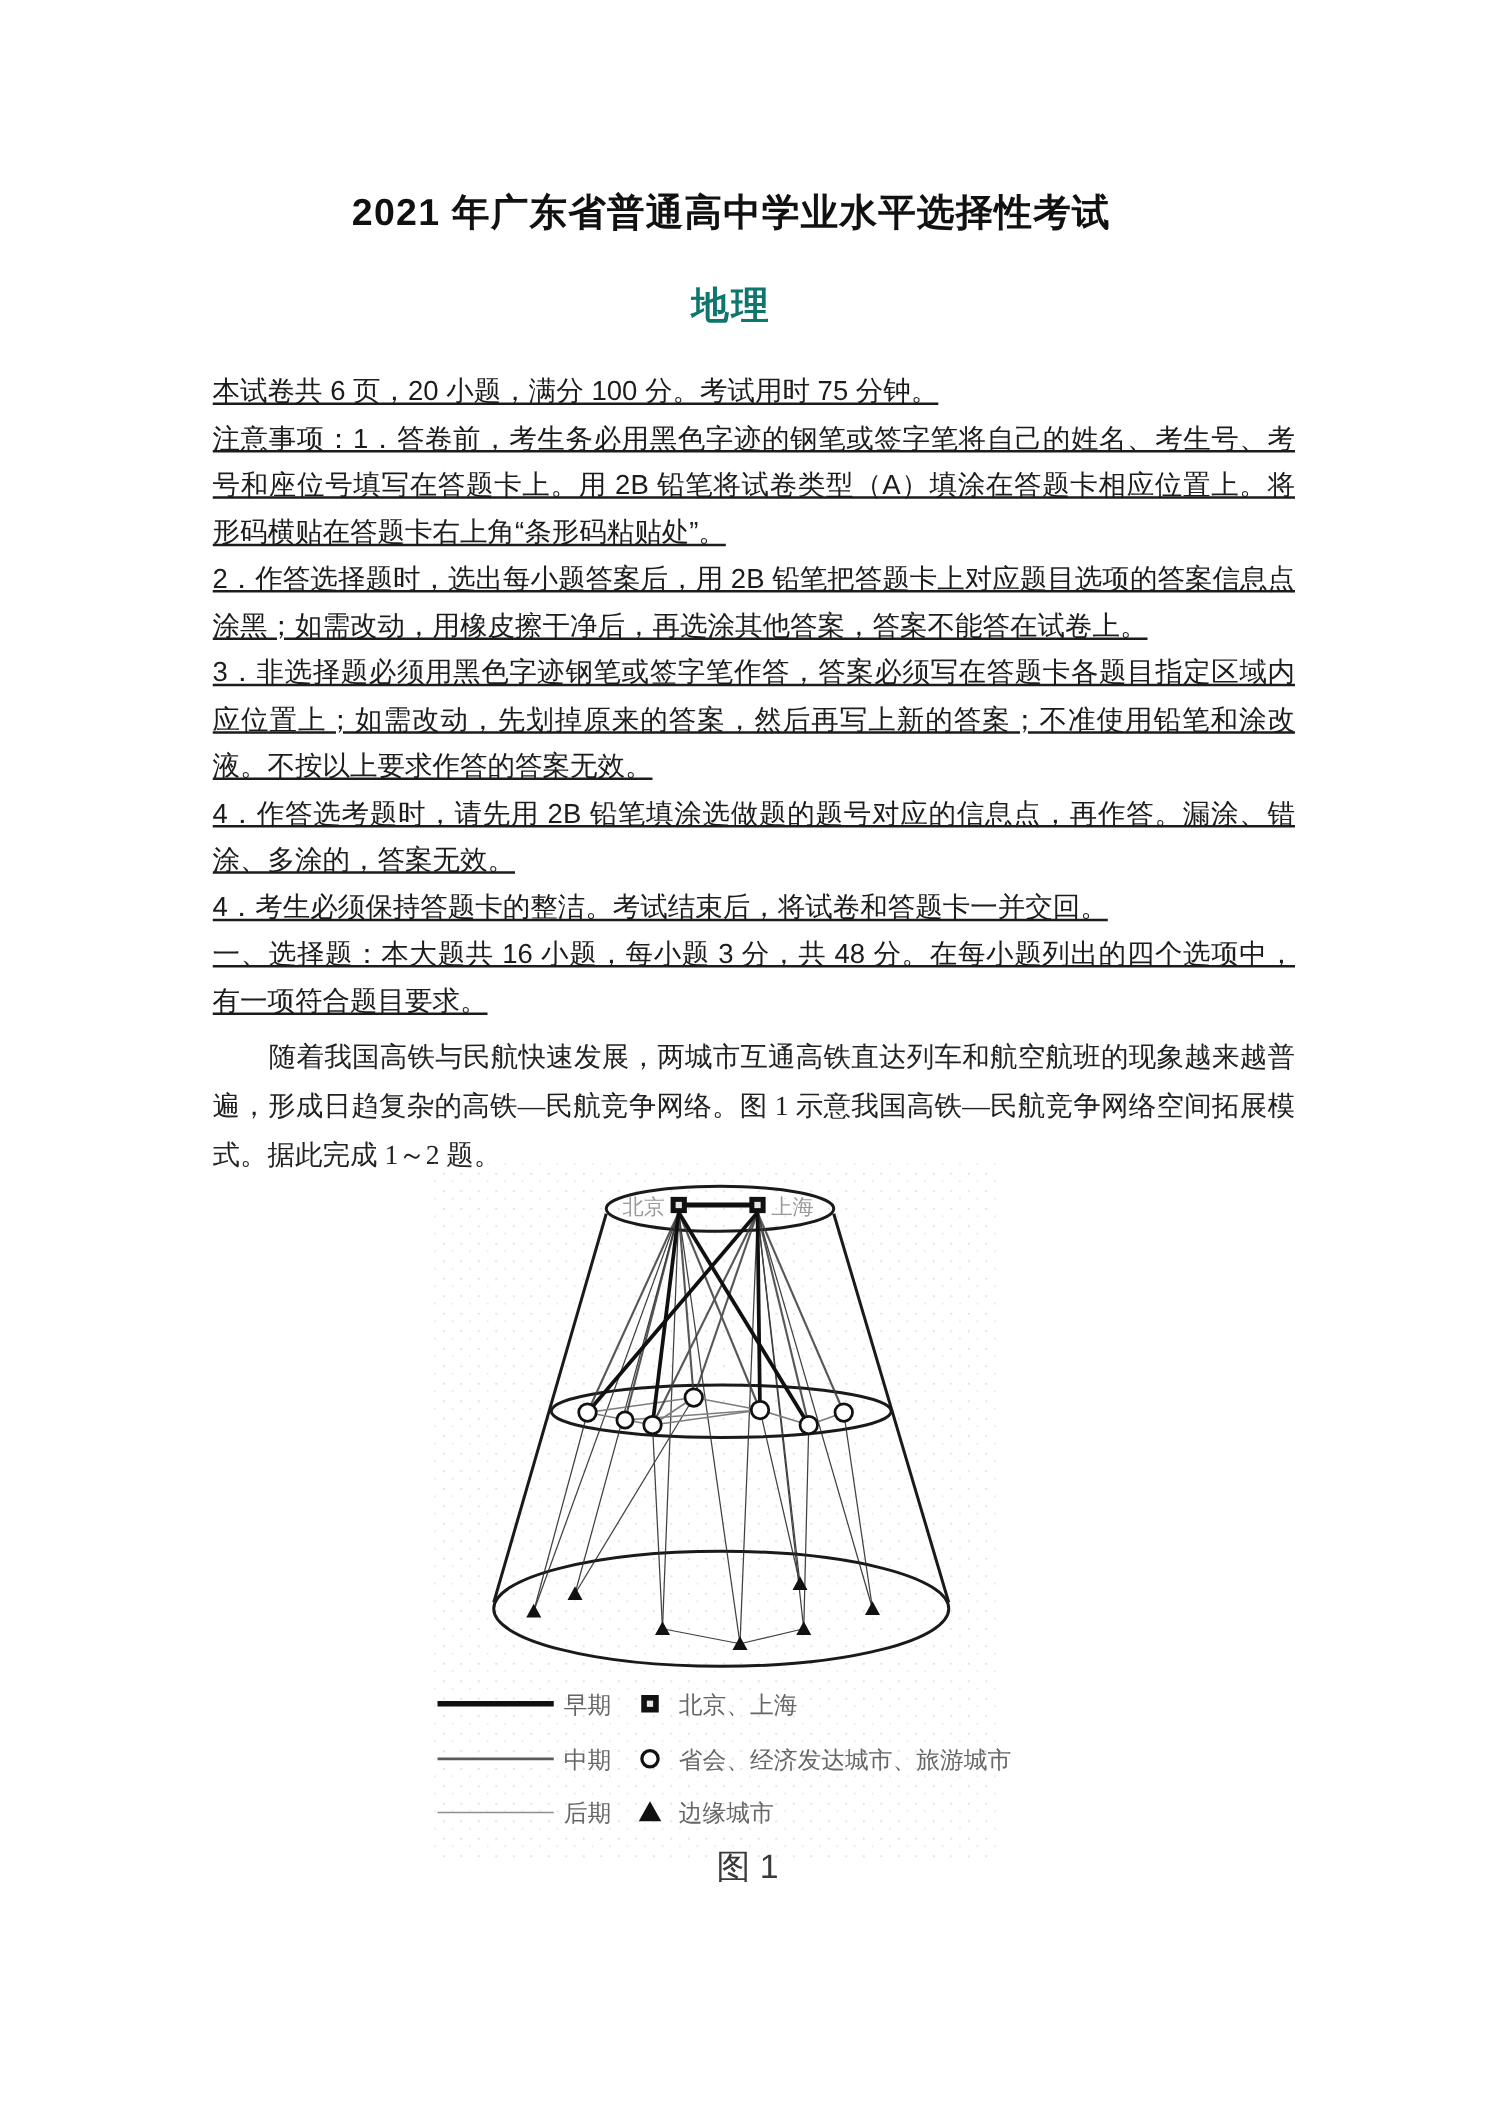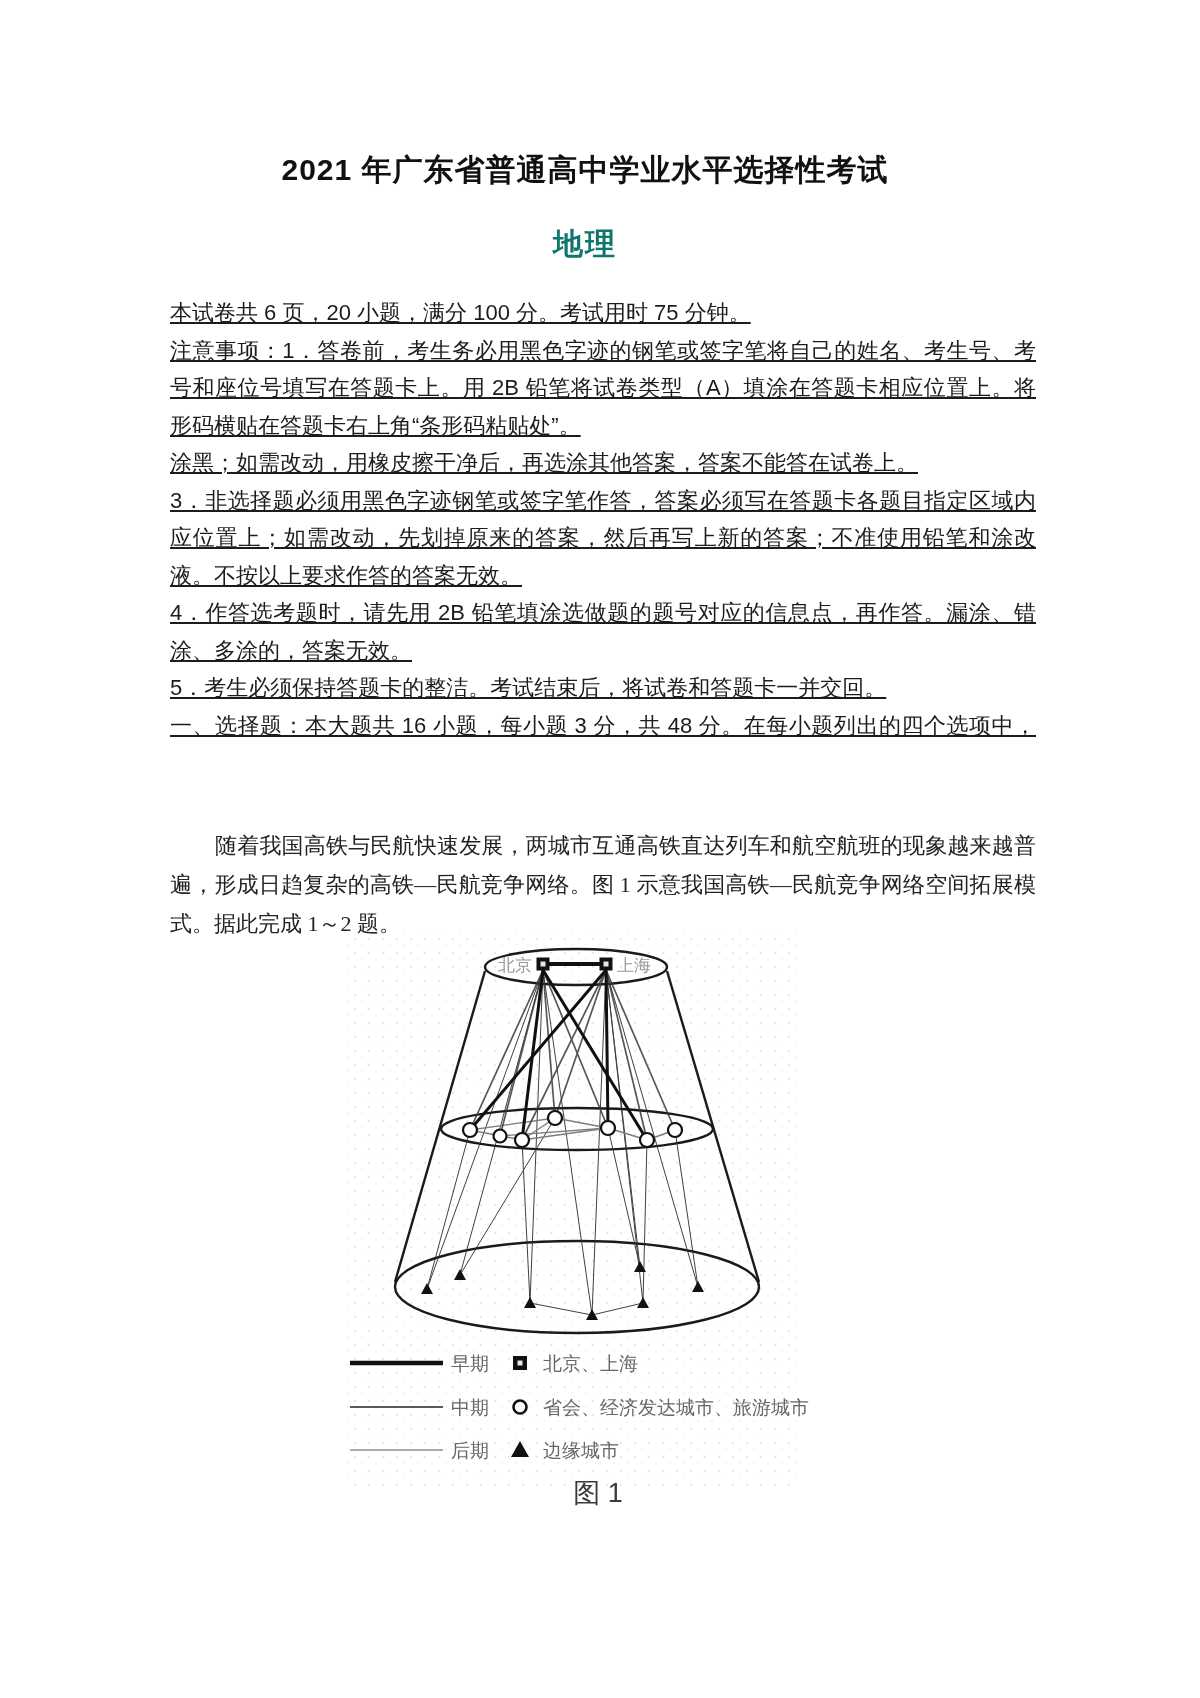--- a/index.html
+++ b/index.html
@@ -44,28 +44,30 @@
 <body>
 
 <div class="page-title">2021 年广东省普通高中学业水平选择性考试</div>
 <div class="page-subject">地理</div>
 
 <div class="body-text">
   <div class="ln">本试卷共 6 页，20 小题，满分 100 分。考试用时 75 分钟。</div>
   <div class="ln full">注意事项：1．答卷前，考生务必用黑色字迹的钢笔或签字笔将自己的姓名、考生号、考场</div>
   <div class="ln full">号和座位号填写在答题卡上。用 2B 铅笔将试卷类型（A）填涂在答题卡相应位置上。将条</div>
   <div class="ln">形码横贴在答题卡右上角“条形码粘贴处”。</div>
+  <div class="ln full">2．作答选择题时，选出每小题答案后，用 2B 铅笔把答题卡上对应题目选项的答案信息点</div>
   <div class="ln">涂黑；如需改动，用橡皮擦干净后，再选涂其他答案，答案不能答在试卷上。</div>
   <div class="ln full">3．非选择题必须用黑色字迹钢笔或签字笔作答，答案必须写在答题卡各题目指定区域内相</div>
   <div class="ln full">应位置上；如需改动，先划掉原来的答案，然后再写上新的答案；不准使用铅笔和涂改</div>
   <div class="ln">液。不按以上要求作答的答案无效。</div>
   <div class="ln full">4．作答选考题时，请先用 2B 铅笔填涂选做题的题号对应的信息点，再作答。漏涂、错</div>
   <div class="ln">涂、多涂的，答案无效。</div>
-  <div class="ln">5．考生必须保持答题卡的整洁。考试结束后，将试卷和答题卡一并交回。</div>
+  <div class="ln">4．考生必须保持答题卡的整洁。考试结束后，将试卷和答题卡一并交回。</div>
   <div class="ln full">一、选择题：本大题共 16 小题，每小题 3 分，共 48 分。在每小题列出的四个选项中，只</div>
+  <div class="ln">有一项符合题目要求。</div>
 </div>
 
 <div class="passage">
   <div class="ln indent full">随着我国高铁与民航快速发展，两城市互通高铁直达列车和航空航班的现象越来越普</div>
   <div class="ln full">遍，形成日趋复杂的高铁—民航竞争网络。图 1 示意我国高铁—民航竞争网络空间拓展模</div>
   <div class="ln">式。据此完成 1～2 题。</div>
 </div>
 
 <div class="figure-wrap">
 <svg width="500" height="600" viewBox="0 0 500 600" xmlns="http://www.w3.org/2000/svg">

